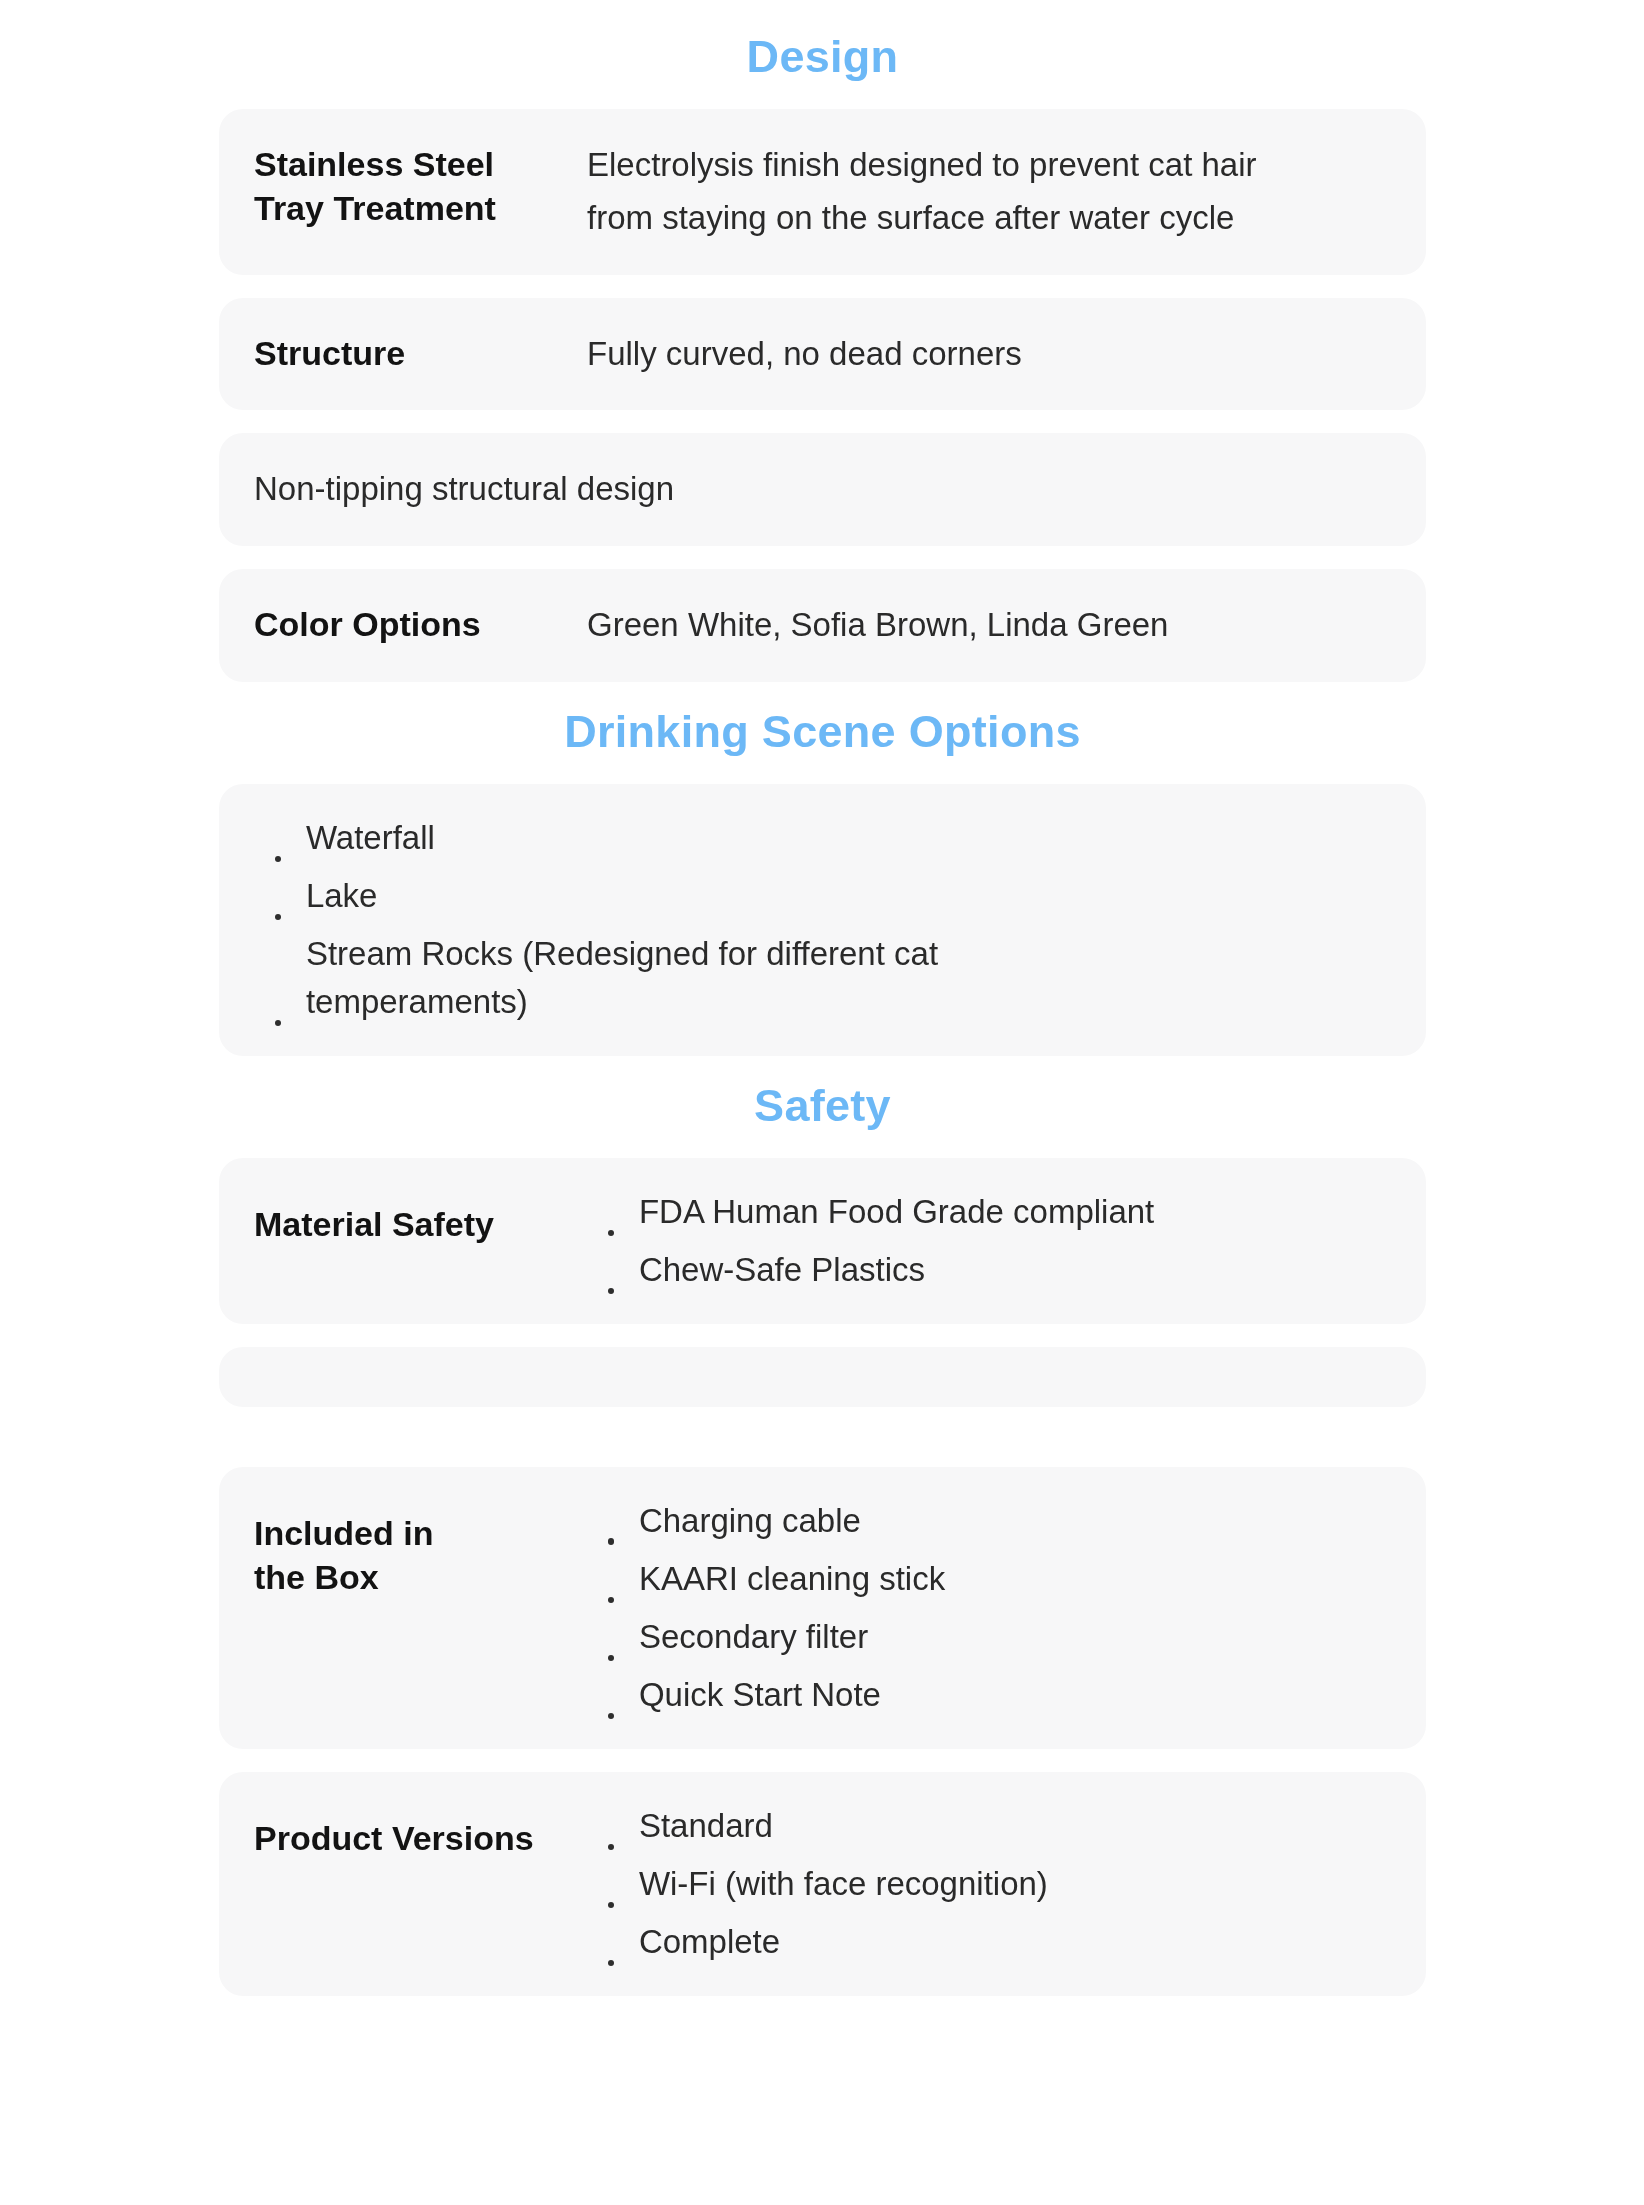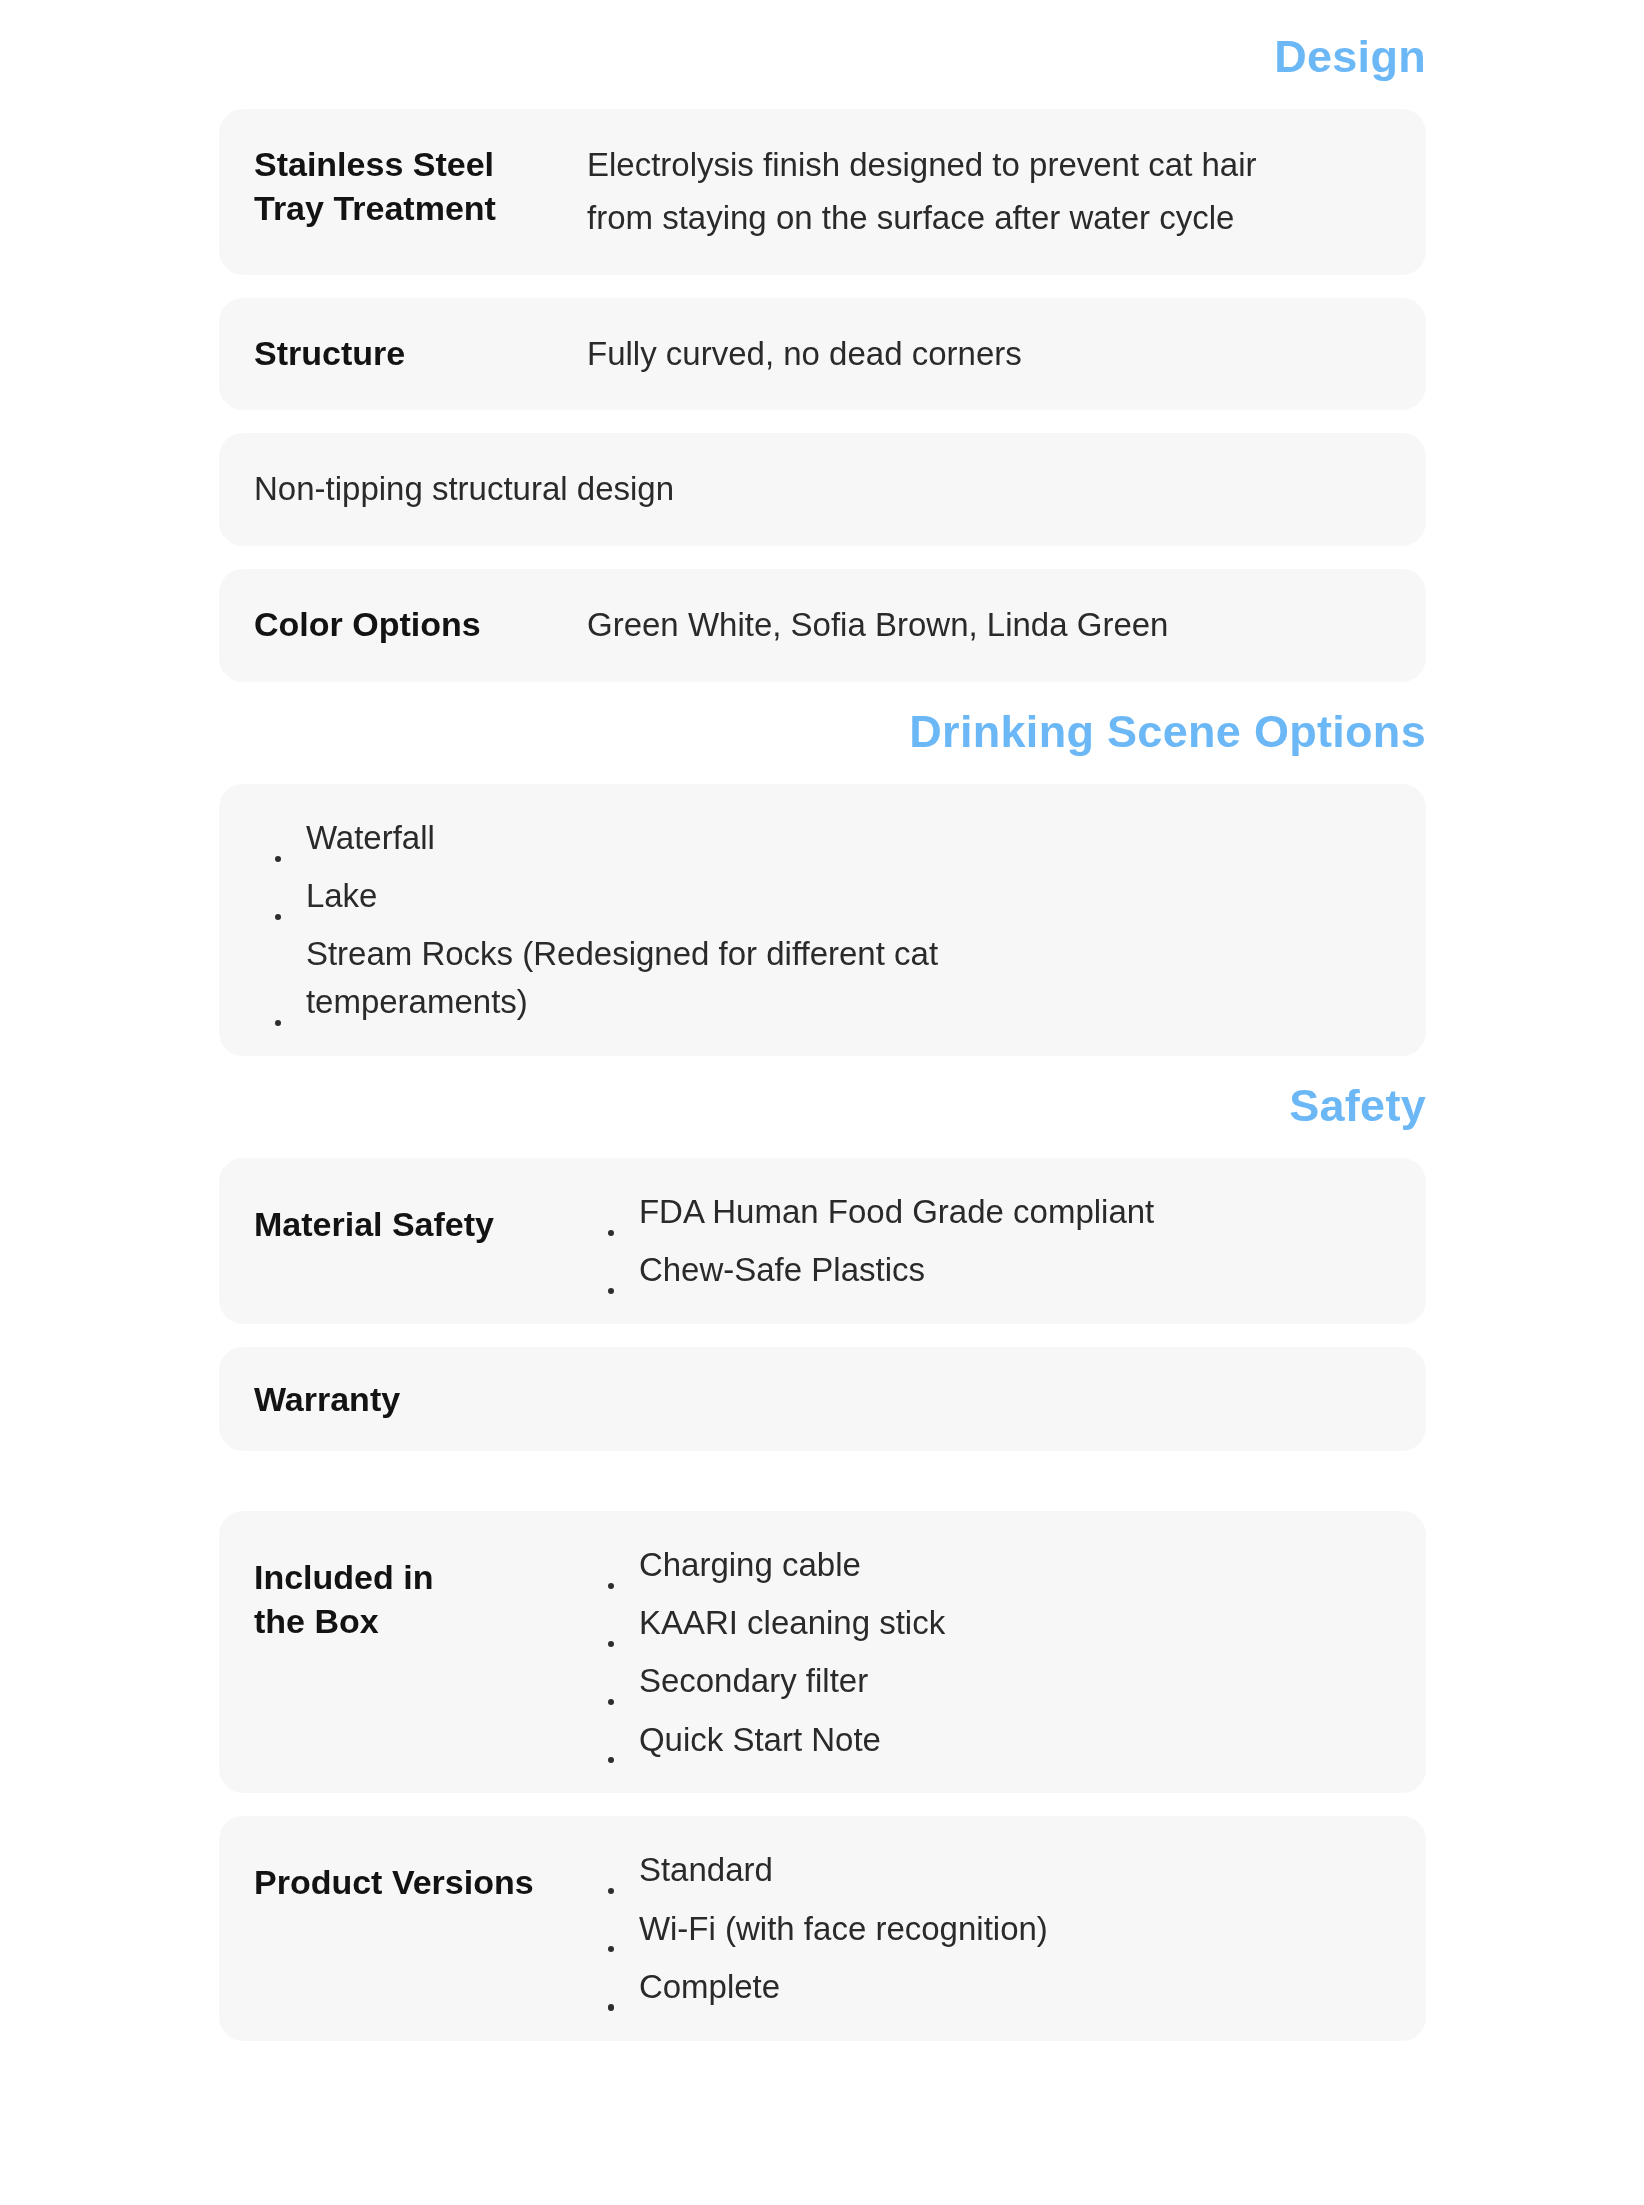--- a/index.html
+++ b/index.html
@@ -16,21 +16,21 @@
   .page {
     width: 1207px;
     margin: 0 auto;
     padding-top: 30px;
   }
   .section-title {
     font-size: 45px;
     font-weight: 700;
     line-height: 1.2;
     color: #6cb8f6;
-    text-align: right;
+    text-align: center;
     margin: 11.4px 0 25px 0;
     letter-spacing: 0.3px;
   }
   .section-first .section-title {
     margin-top: 0;
   }
   .section-untitled {
     margin-top: 60px;
   }
   .card {
@@ -150,21 +150,20 @@
             </li>
           <li>
               <span class="dot"></span>
               <span class="bullet-text">Chew-Safe Plastics</span>
             </li>
         </ul>
       </div>
     </div>
 
     <div class="card">
-      <div class="label">Warranty</div>
     </div>
   </section>
 
   <section class="section section-untitled">
 
     <div class="card">
       <div class="label">Included in
 the Box</div>
       <div class="value">
         <ul class="bullets">

